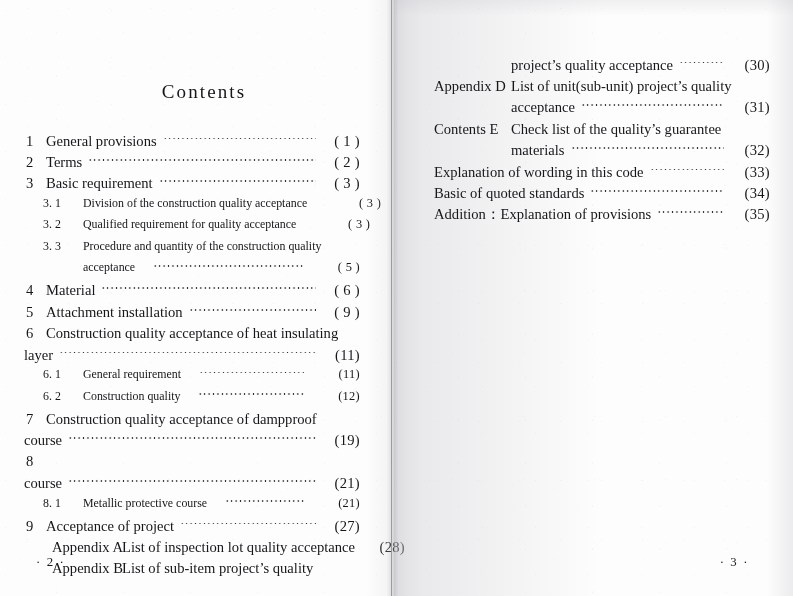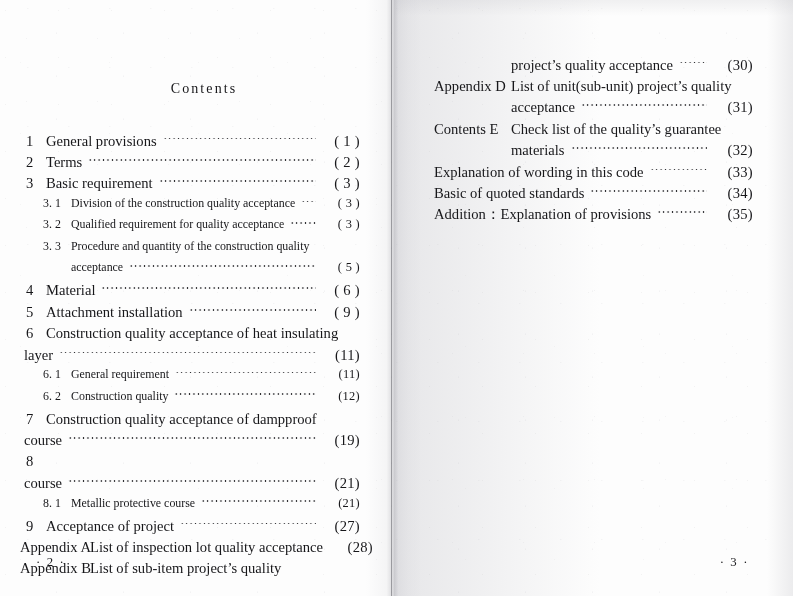--- a/index.html
+++ b/index.html
@@ -95,21 +95,21 @@
   }
   .page.left  { left: 0;     width: 392px; }
   .page.right { left: 401px; width: 392px; }
 
   .contents-title {
     position: absolute;
     top: 81px;
     left: 0;
     width: 392px;
     text-align: center;
-    font-size: 14px;
+    font-size: 19px;
     letter-spacing: 2.1px;
     padding-left: 16px;
     box-sizing: border-box;
   }
 
   .toc {
     position: absolute;
     left: 0;
     width: 392px;
   }
@@ -158,35 +158,35 @@
     flex: 0 0 auto;
     text-align: right;
     letter-spacing: .3px;
   }
 
   
   .left-col .row            { font-size: 14.6px; padding-left: 26px; }
   .left-col .row .num       { width: 20px; }
   .left-col .row .pageno    { width: 40px; padding-right: 32px; }
 
-  .left-col .row.sub        { font-size: 11.9px; padding-left: 43px; }
+  .left-col .row.sub        { font-size: 11.9px; padding-left: 43px; gap: 12px; }
   .left-col .row.sub .num   { width: 28px; }
   .left-col .row.sub .pageno{ width: 40px; padding-right: 32px; font-size: 12.4px; }
 
   .left-col .row.cont       { padding-left: 24px; }
   .left-col .row.cont .num  { width: 0; }
   .left-col .row.sub.cont   { padding-left: 71px; }
   .left-col .row.sub.cont .num { width: 0; }
 
-  .left-col .row.appx            { padding-left: 20px; }
+  .left-col .row.appx            { padding-left: 20px; margin-left: 32px; }
   .left-col .row.appx .label     { width: 70px; }
 
   
   .right-col .row             { font-size: 14.6px; padding-left: 33px; }
-  .right-col .row .pageno     { width: 42px; padding-right: 40px; }
+  .right-col .row .pageno     { width: 42px; padding-right: 23px; }
   .right-col .row.appx .label { width: 77px; }
   .right-col .row.appx.cont   { padding-left: 110px; }
   .right-col .row.appx.cont .label { width: 0; }
   .right-col .row.plain .label{ width: 0; }
 
   .folio {
     position: absolute;
     bottom: 26px;
     font-size: 12.8px;
     letter-spacing: 1.6px;

